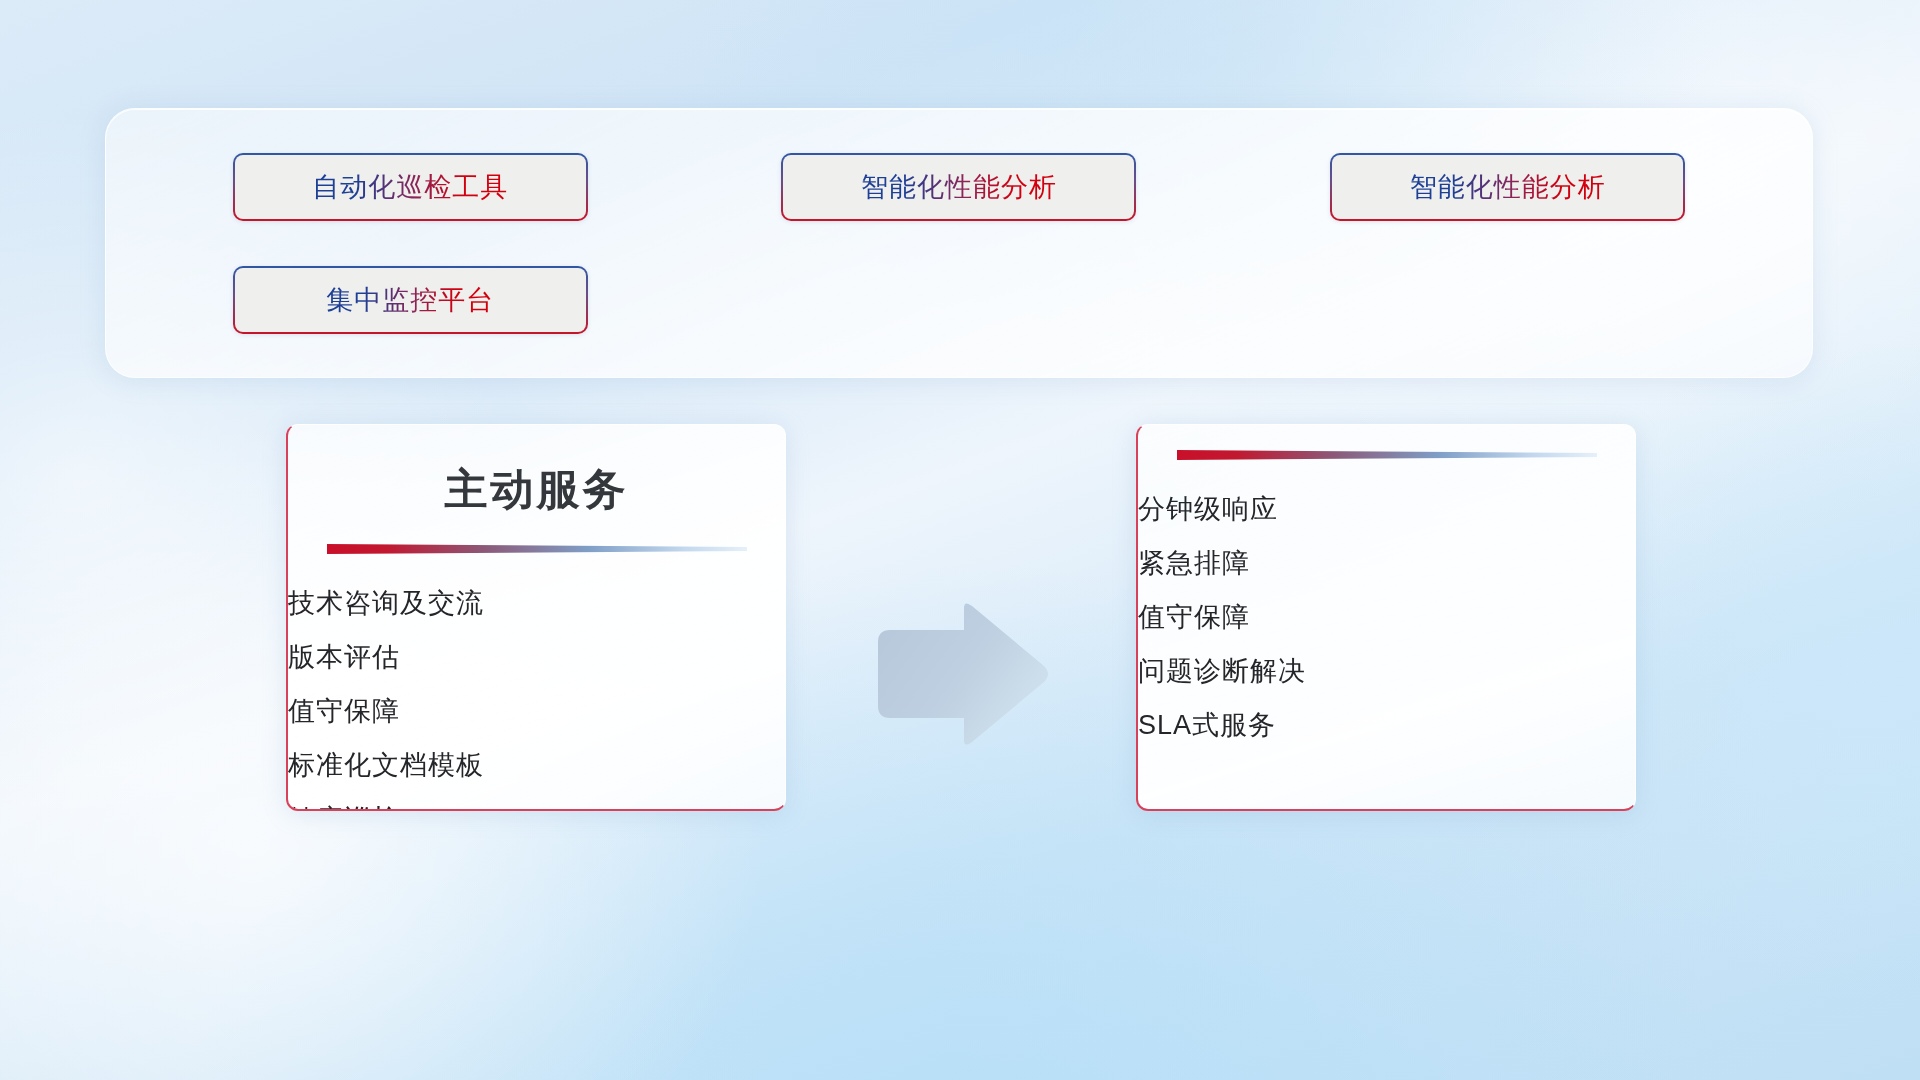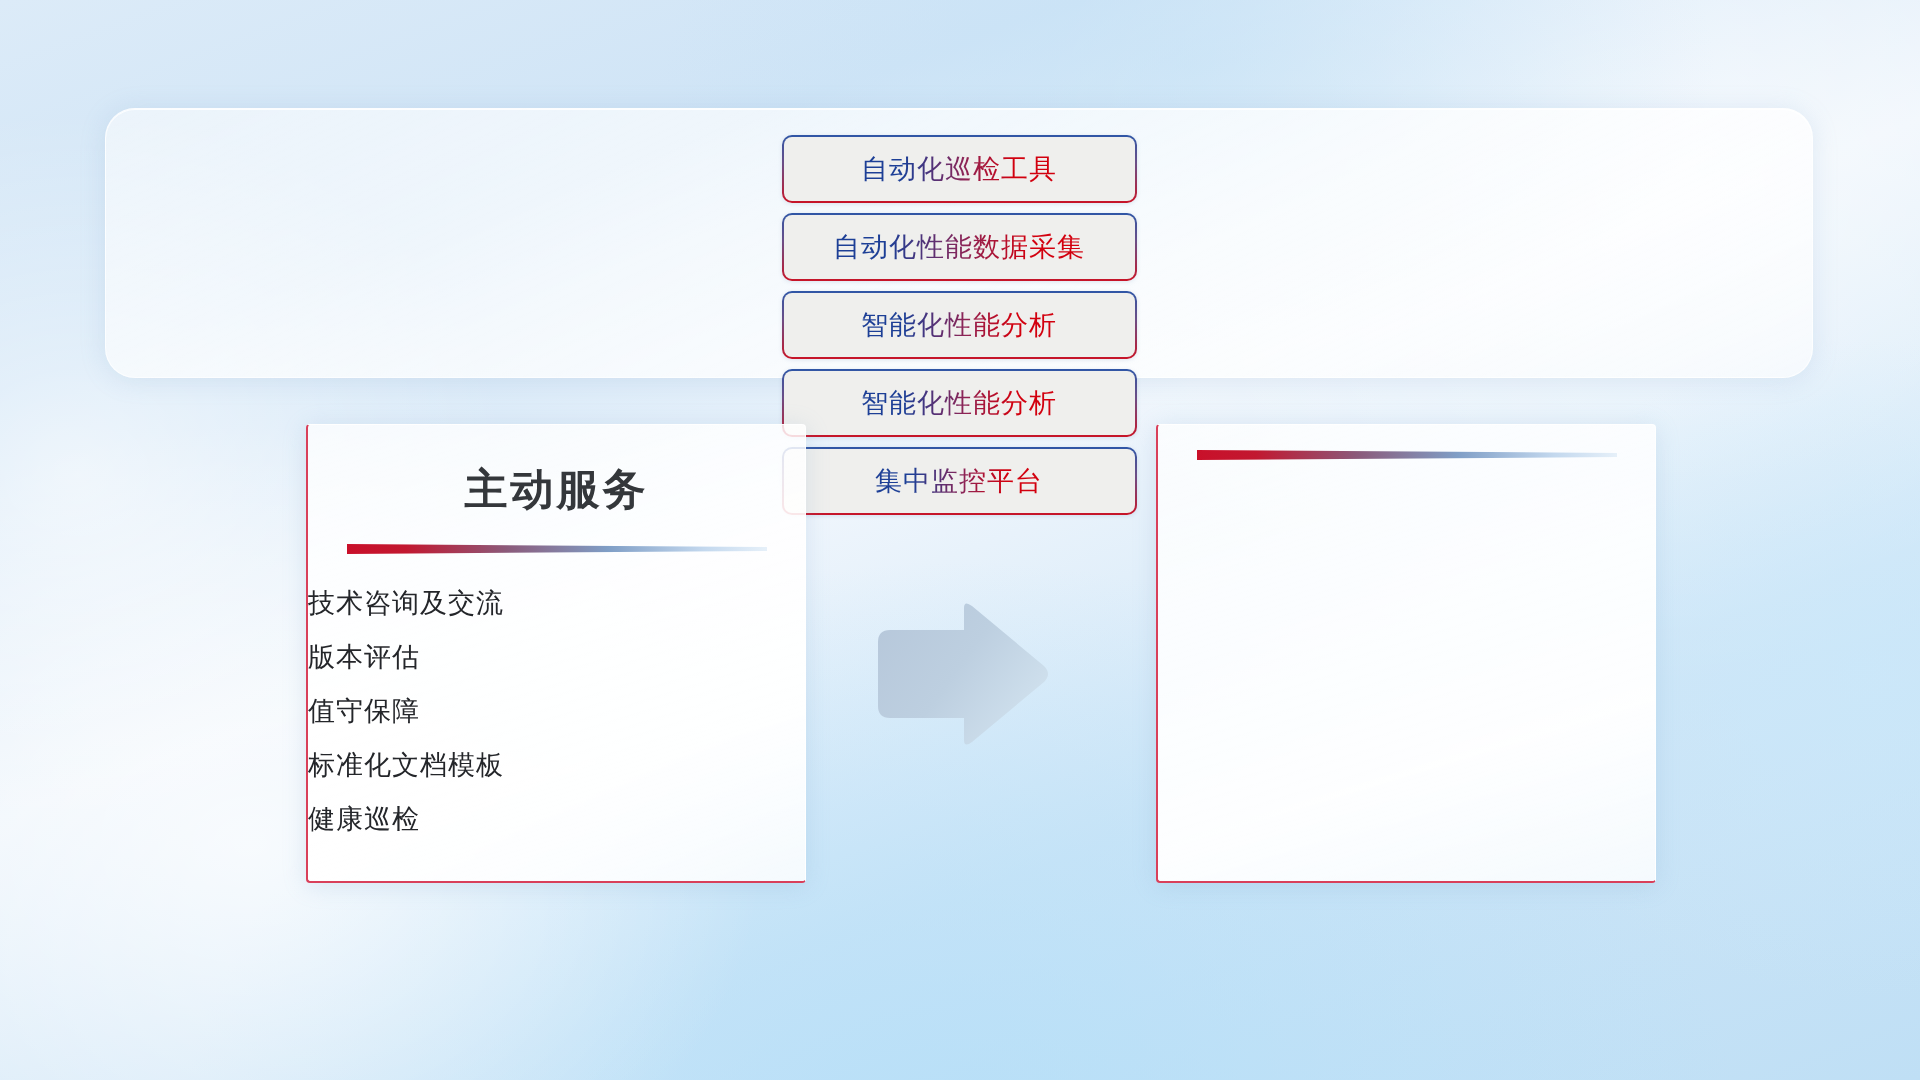--- a/index.html
+++ b/index.html
@@ -30,21 +30,21 @@
   #top-panel{
     position:absolute;left:105px;top:108px;width:1706px;height:268px;
     border-radius:30px;
     background:linear-gradient(155deg, rgba(255,255,255,.52) 0%, rgba(255,255,255,.72) 38%, rgba(255,255,255,.80) 62%, rgba(255,255,255,.60) 100%);
     box-shadow:0 2px 26px rgba(120,160,200,.18), inset 0 1px 0 rgba(255,255,255,.85);
     border:1px solid rgba(255,255,255,.72);
   }
   .pill-grid{
     position:absolute;inset:0;
     display:grid;
-    grid-template-columns:repeat(1,1fr);
+    grid-template-columns:repeat(3,1fr);
     grid-template-rows:repeat(2,1fr);
     align-items:center;
     justify-items:center;
     padding:26px 52px;
     box-sizing:border-box;
     column-gap:44px;row-gap:10px;
   }
   .pill{
     position:relative;
     width:355px;height:68px;
@@ -68,30 +68,29 @@
     background:linear-gradient(90deg,#1d3f96 0%, #1d3f96 22%, #8a2558 52%, #d2000e 78%, #d2000e 100%);
     -webkit-background-clip:text;
     background-clip:text;
     color:transparent;
     -webkit-text-fill-color:transparent;
     white-space:nowrap;
   }
 
   
   .card{
-    position:absolute;top:424px;width:500px;height:459px;
-    border-radius:4px;
+    position:absolute;top:424px;width:500px;height:387px;
+    border-radius:12px;
     background:linear-gradient(163deg, rgba(255,255,255,.74) 0%, rgba(255,255,255,.90) 40%, rgba(255,255,255,.97) 70%, rgba(255,255,255,.82) 100%);
     box-shadow:0 3px 24px rgba(120,160,200,.20);
     border:1px solid rgba(255,255,255,.8);
     border-left:2px solid #d9405a;
     border-bottom:2px solid #d9405a;
     box-sizing:border-box;
     overflow:hidden;
-    margin-left:20px;
   }
   #card-active{left:286px;}
   #card-passive{left:1136px;}
 
   .card-title{
     text-align:center;
     font-size:43px;
     font-weight:700;
     color:#34373b;
     letter-spacing:3px;
@@ -131,25 +130,20 @@
 
 <div id="top-panel">
   <div class="pill-grid">
 
     <div class="pill">
       <div class="pill-inner">
         <span class="pill-text">自动化巡检工具</span>
       </div>
     </div>
 
-    <div class="pill">
-      <div class="pill-inner">
-        <span class="pill-text">自动化性能数据采集</span>
-      </div>
-    </div>
 
     <div class="pill">
       <div class="pill-inner">
         <span class="pill-text">智能化性能分析</span>
       </div>
     </div>
 
     <div class="pill">
       <div class="pill-inner">
         <span class="pill-text">智能化性能分析</span>
@@ -226,13 +220,20 @@
           <stop offset="14%" stop-color="#c21830"></stop>
           <stop offset="38%" stop-color="#8b5a7a"></stop>
           <stop offset="62%" stop-color="#7f9ec6"></stop>
           <stop offset="85%" stop-color="#c3d8ee"></stop>
           <stop offset="100%" stop-color="#e6f0f9"></stop>
         </linearGradient>
       </defs>
       <path d="M0 1 L420 4 L420 8 L0 11 Z" fill="url(#divgradB)"></path>
     </svg>
   </div>
+  <div class="card-list">
+    <div class="card-list-item">分钟级响应</div>
+    <div class="card-list-item">紧急排障</div>
+    <div class="card-list-item">值守保障</div>
+    <div class="card-list-item">问题诊断解决</div>
+    <div class="card-list-item">SLA式服务</div>
+  </div>
 </div>
 
 </body></html>

